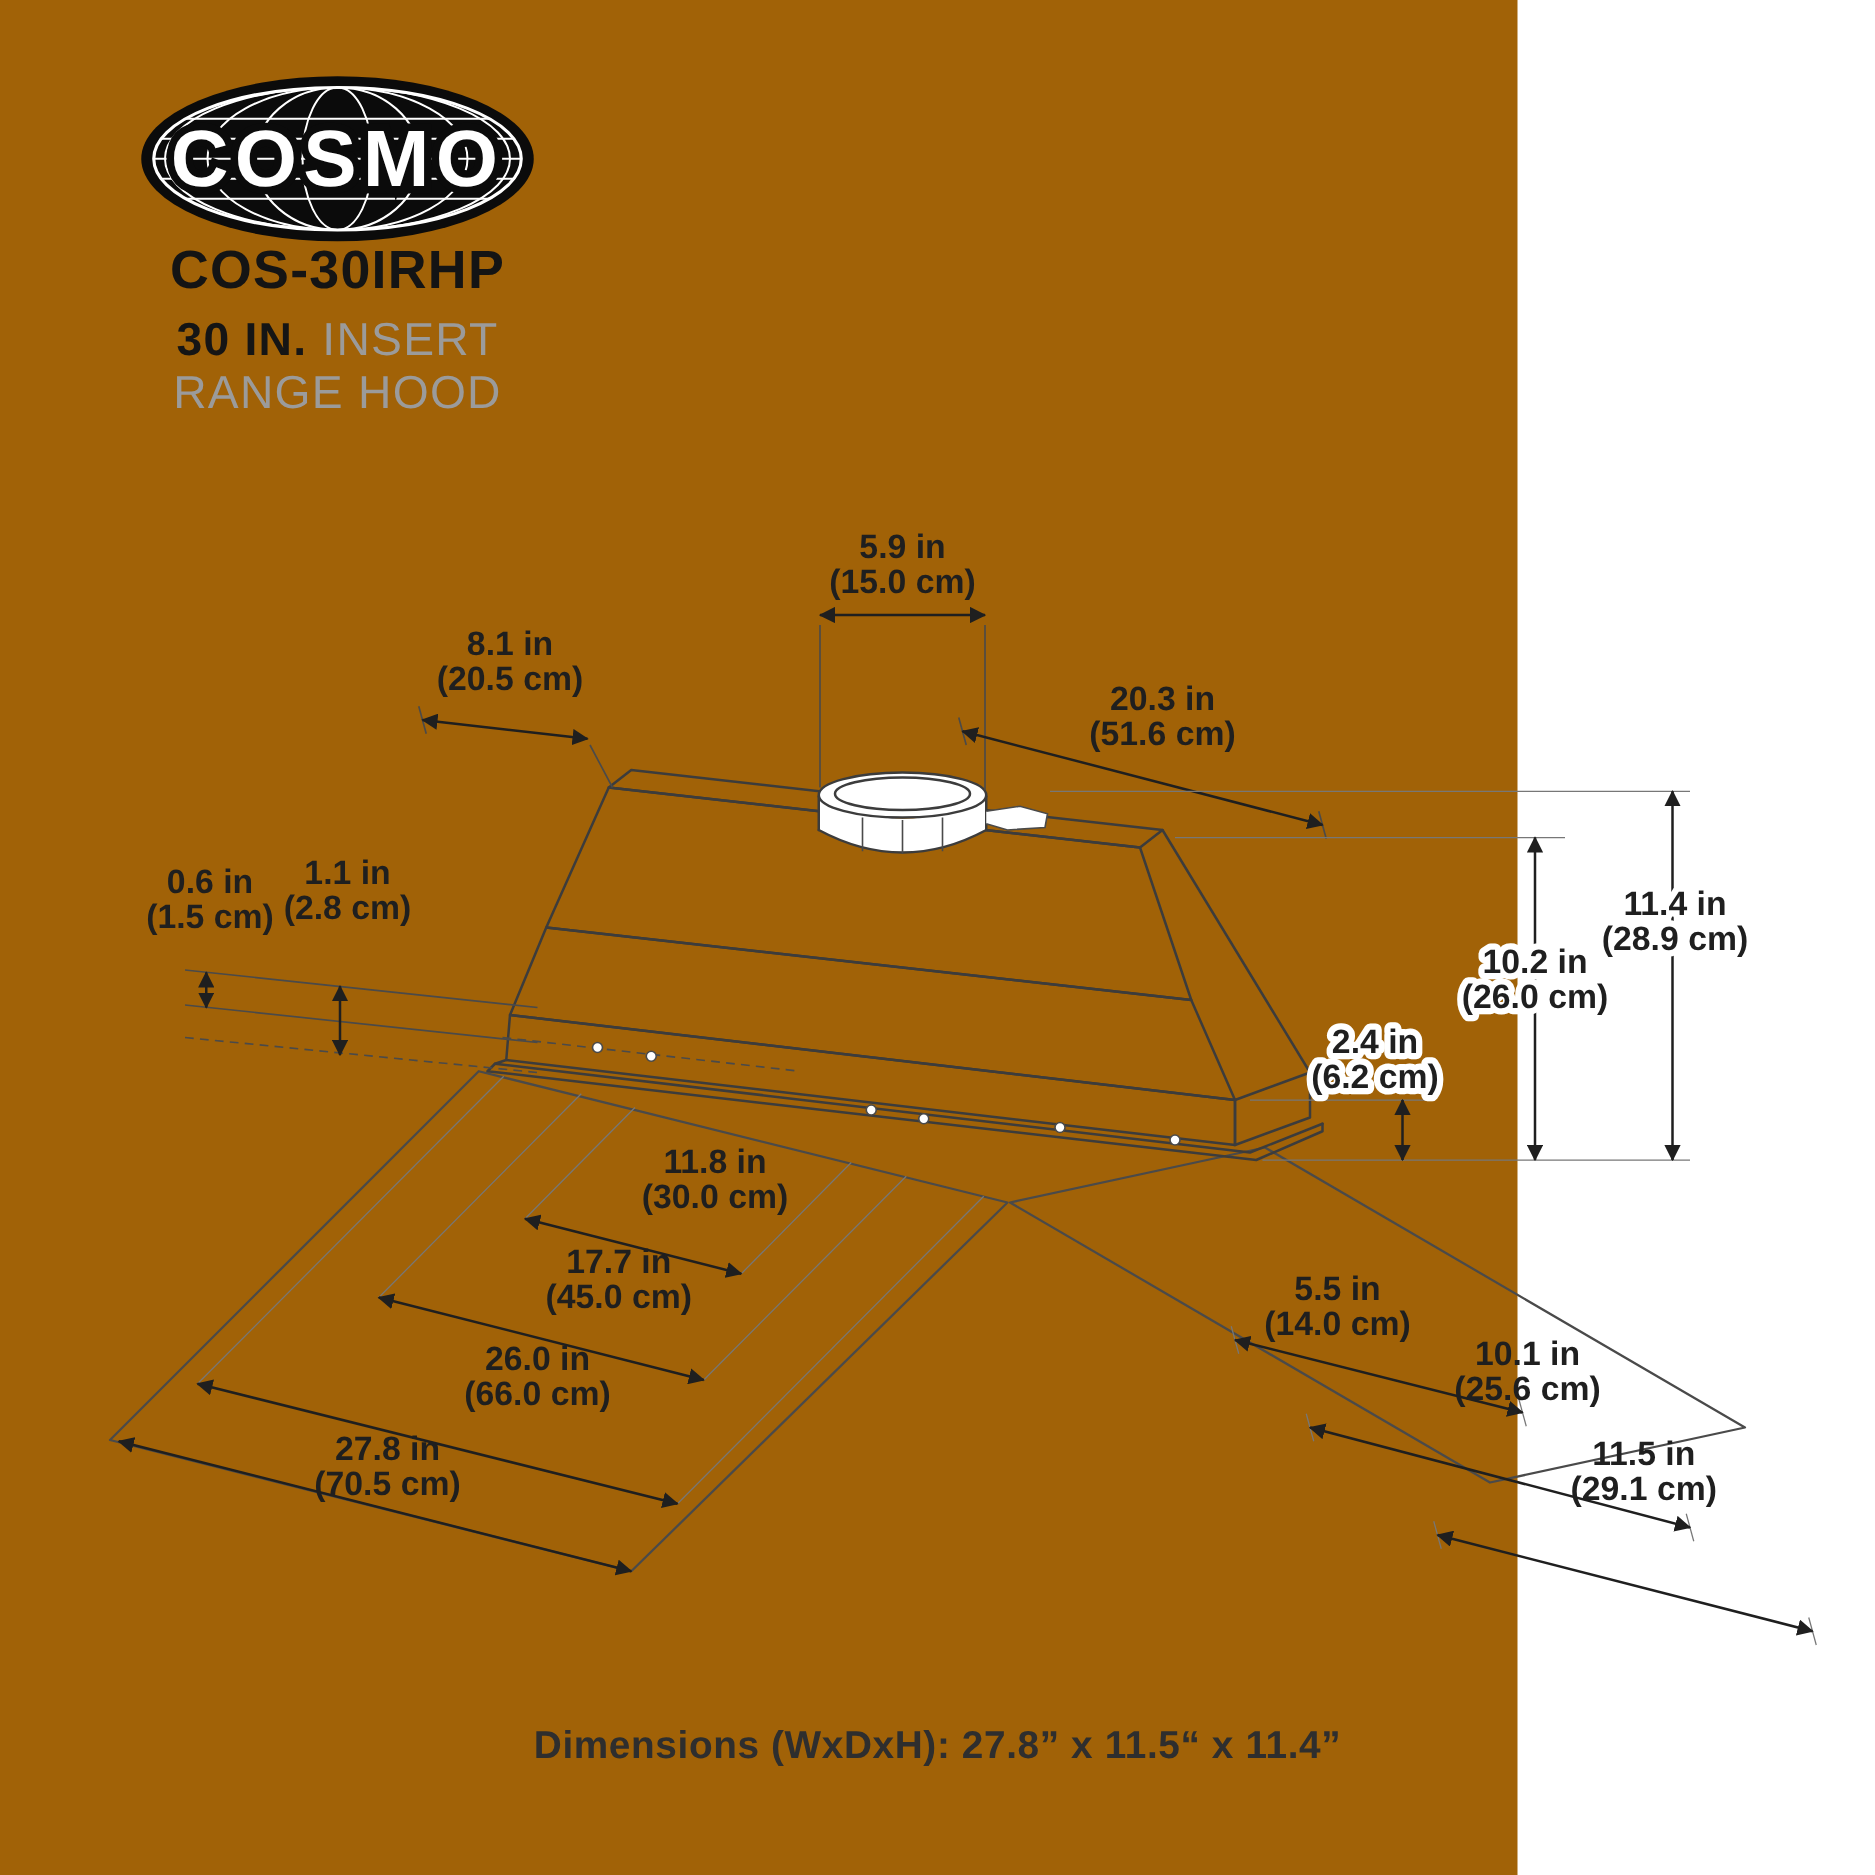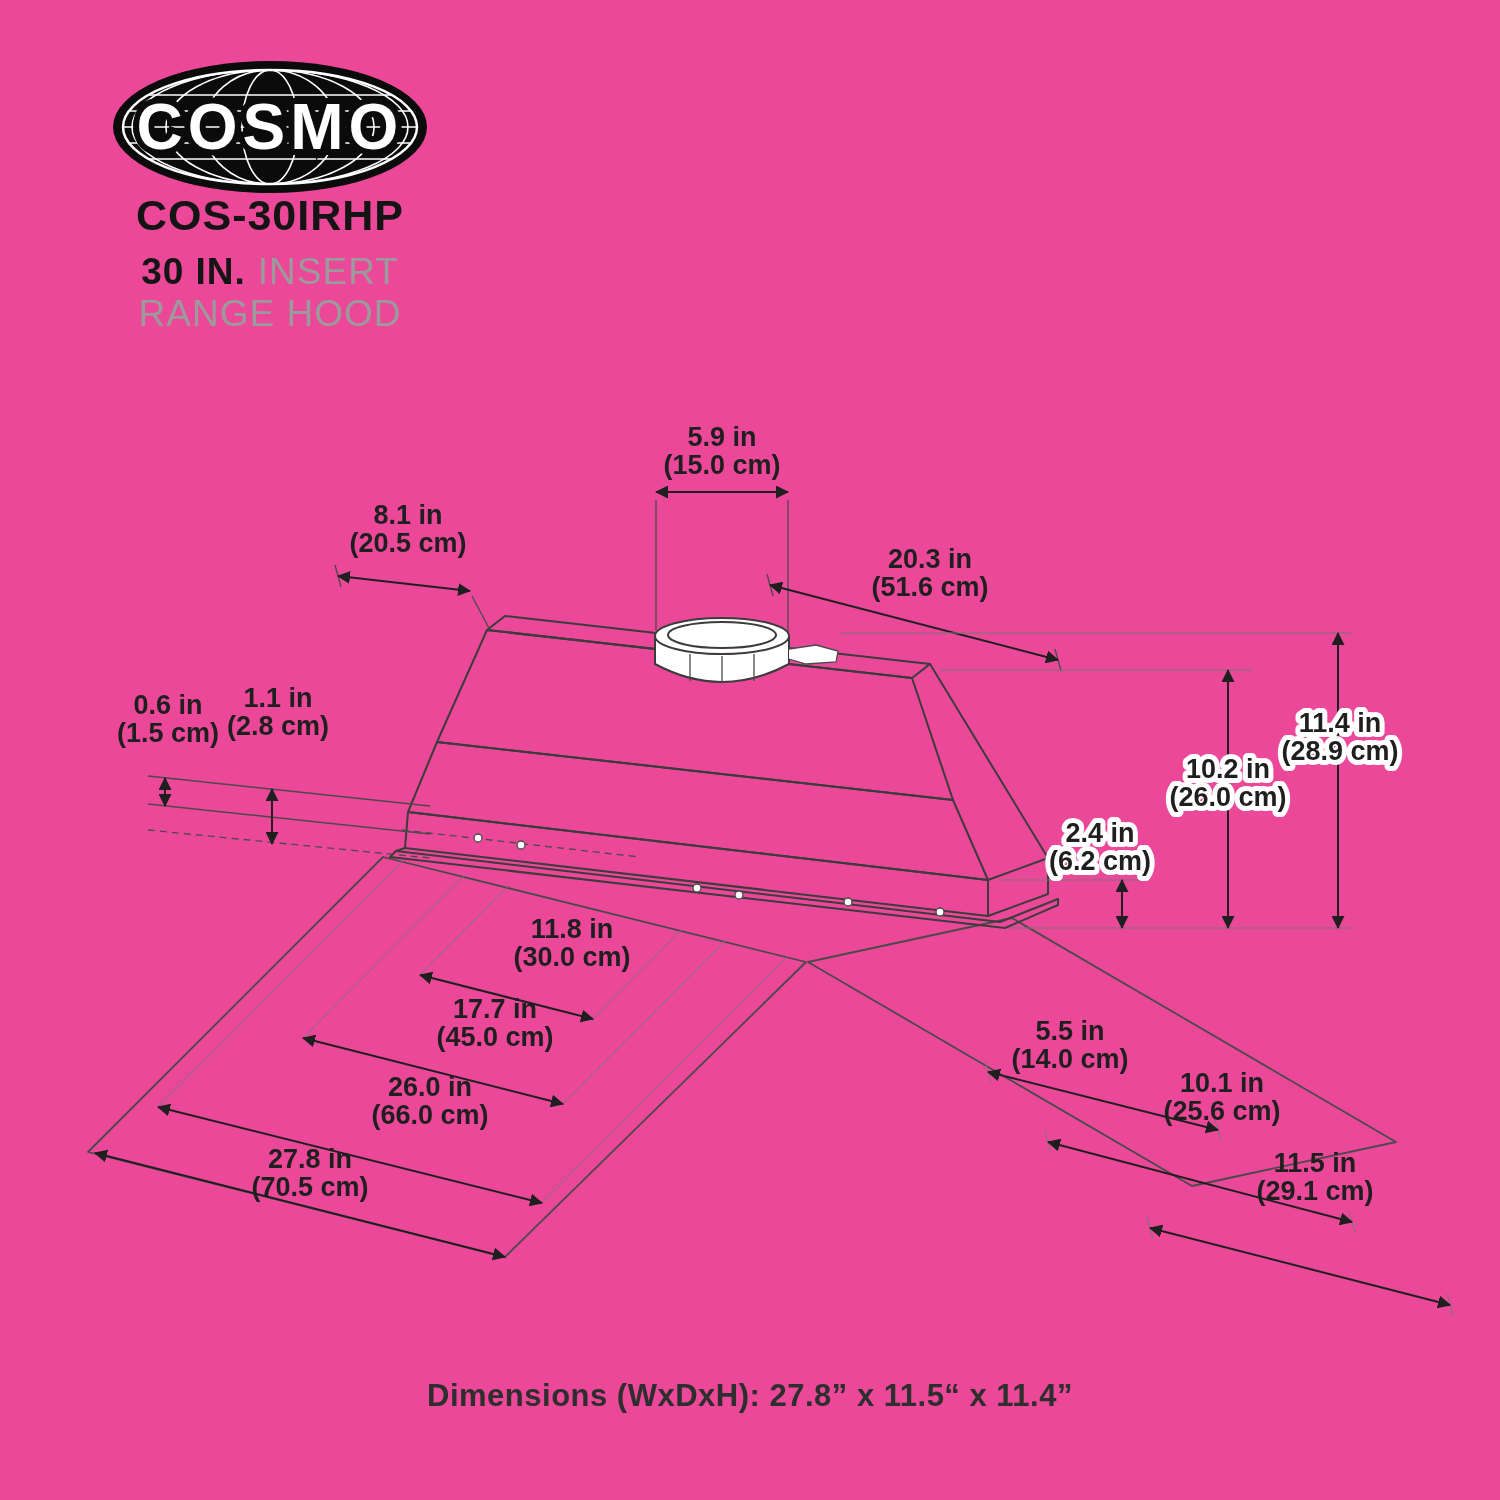--- a/index.html
+++ b/index.html
@@ -1,16 +1,16 @@
 <!DOCTYPE html>
 <html><head>
 <meta charset="utf-8">
 <style>
   html,body{margin:0;padding:0;background:#ffffff;}
-  .page{width:1500px;height:1500px;position:relative;background:#ec4899;}
+  .page{width:1214px;height:1500px;position:relative;background:#a16207;}
   svg{display:block;}
   text{font-family:"Liberation Sans", sans-serif;fill:#1f1f1f;}
   .dim-label{font-size:27px;font-weight:600;text-anchor:middle;}
   .halo{paint-order:stroke;stroke:#ffffff;stroke-width:10;stroke-linejoin:round;}
   .logo-word{font-size:64px;font-weight:800;text-anchor:middle;fill:#ffffff;
              stroke:#0b0b0b;stroke-width:12;paint-order:stroke;letter-spacing:5px;}
   .model{font-size:43px;font-weight:800;text-anchor:middle;fill:#141414;letter-spacing:1px;}
   .sub{font-size:37px;text-anchor:middle;letter-spacing:1px;}
   .sub-bold{font-weight:800;fill:#151515;}
   .sub-light{font-weight:500;fill:#9b9b9b;}

